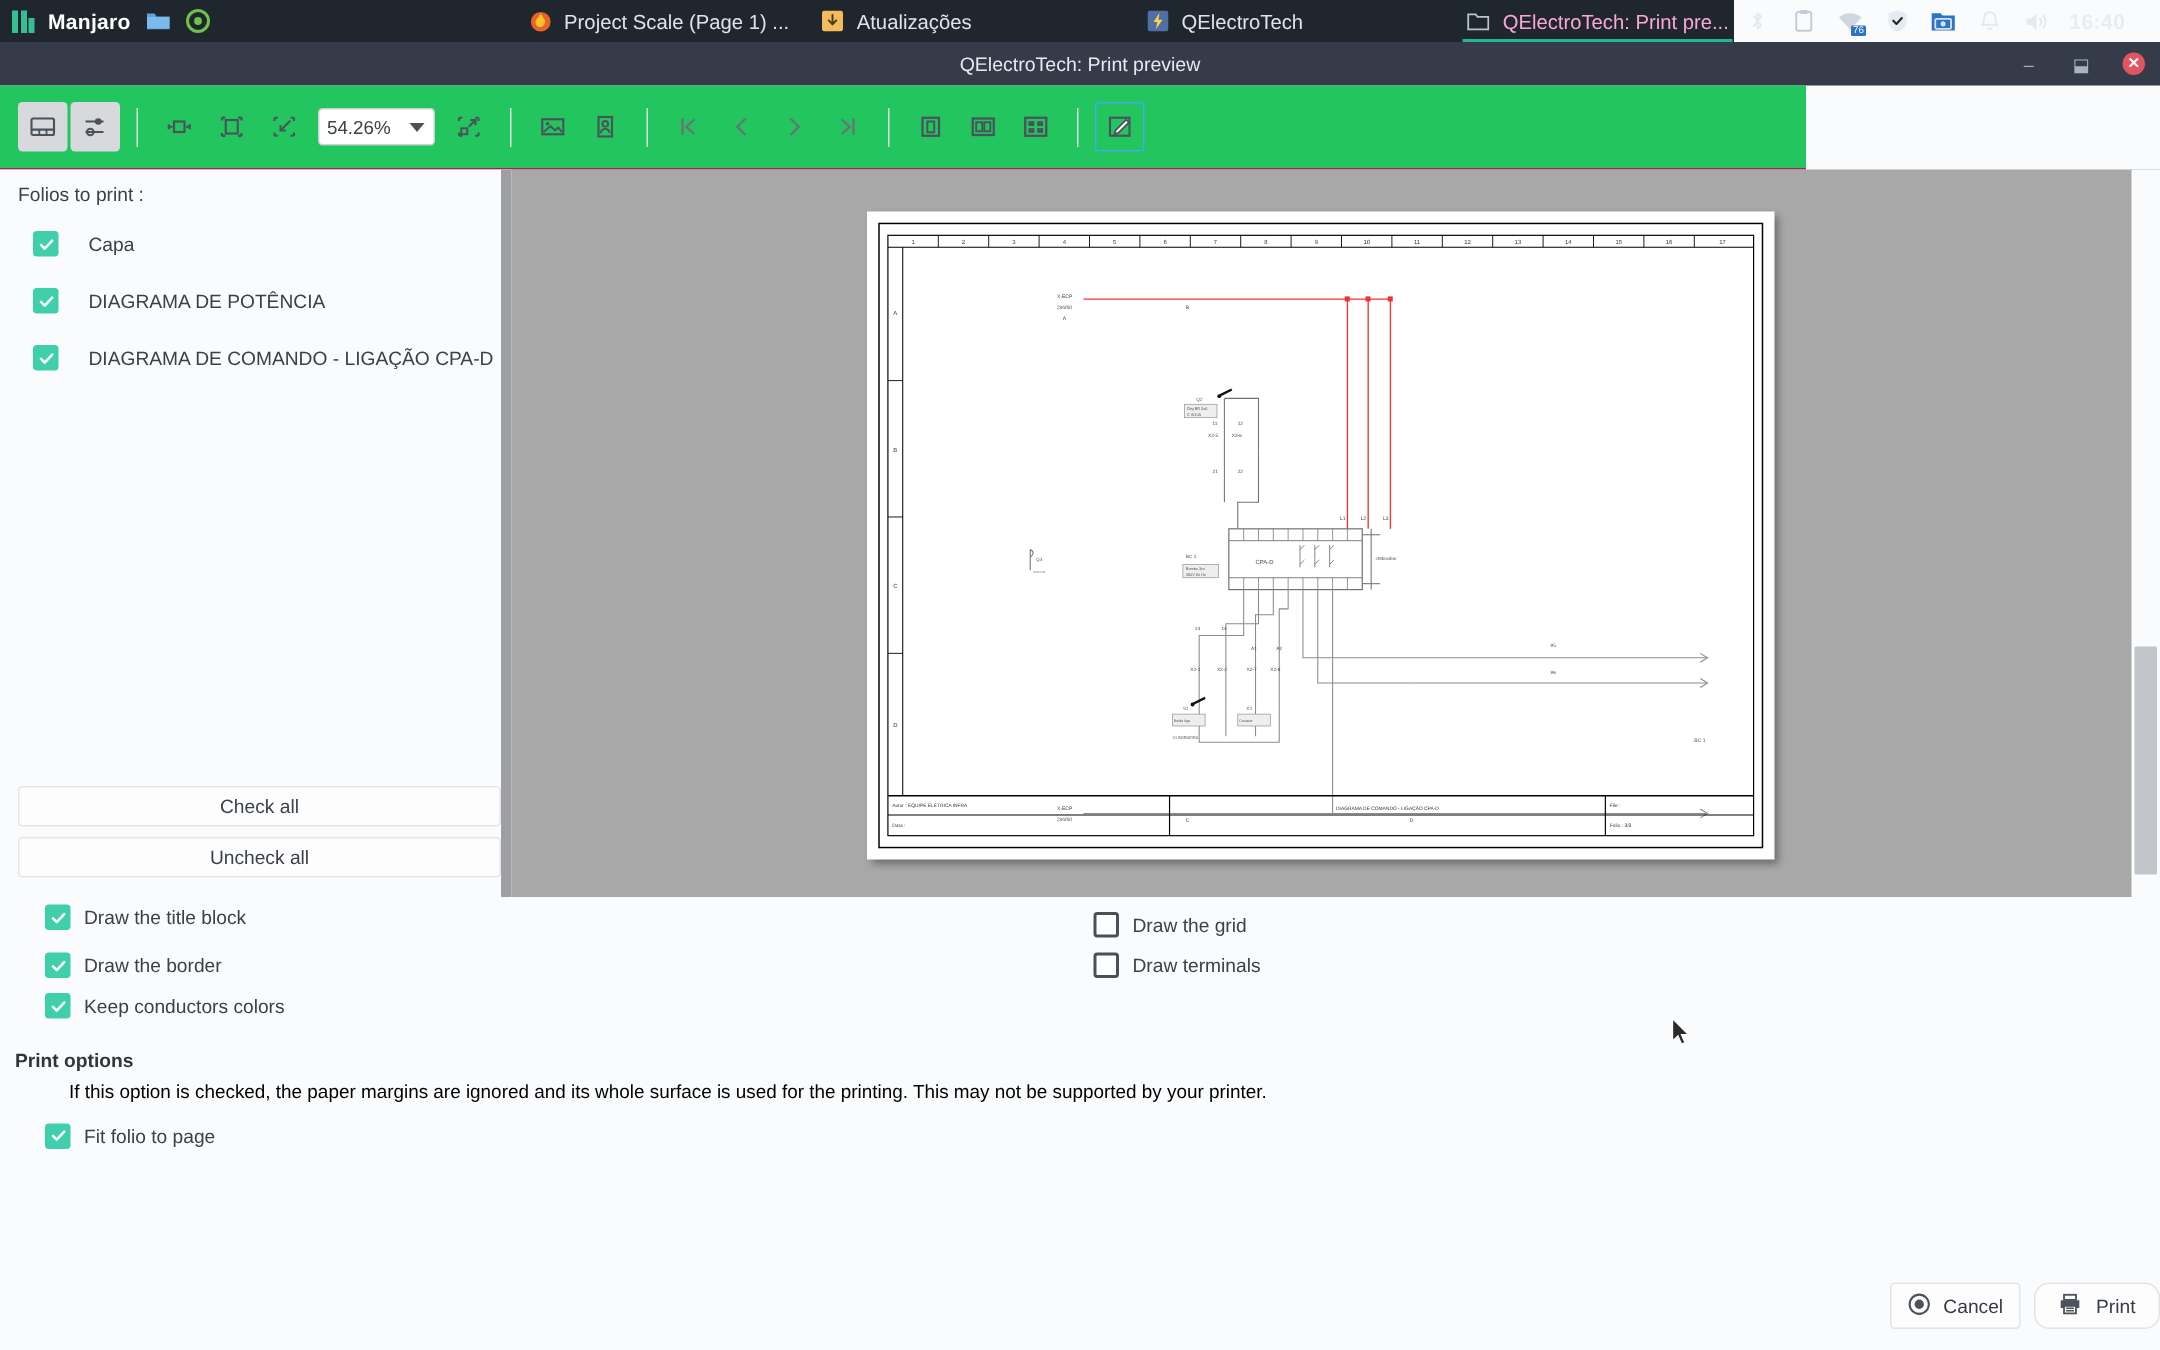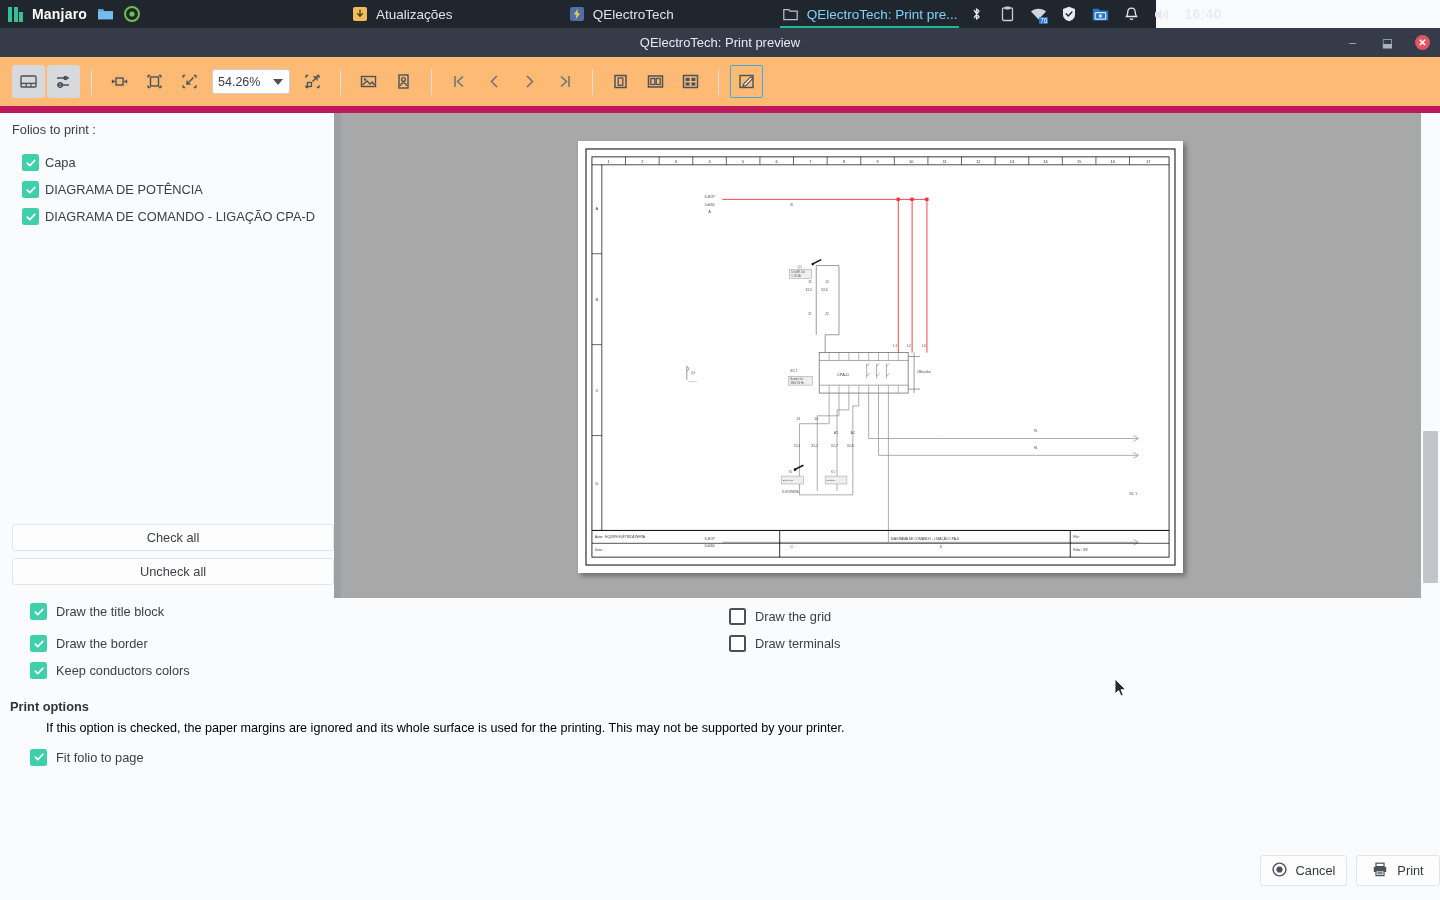--- a/index.html
+++ b/index.html
@@ -23,21 +23,21 @@
   .manjaro-logo i:nth-child(2) { height: 15px; }
   .manjaro-logo i:nth-child(3) { height: 10px; }
   .tb-name { font-weight: bold; color: #fff; font-size: 14px; letter-spacing: .2px; }
   .tb-icon { width: 18px; height: 18px; display: inline-flex; align-items: center; justify-content: center; }
 
   .tb-center { display: flex; align-items: center; gap: 0px; margin-left: 200px; flex: 1; }
   .tb-task {
     display: flex; align-items: center; gap: 7px; padding: 0 10px; height: 28px;
     font-size: 13.5px; color: #dfe4ea; white-space: nowrap; position: relative;
   }
-  .tb-task.active { color: #7dd3fc; }
+  .tb-task.active { color: #f9a8d4; }
   .tb-task.active::after {
     content: ""; position: absolute; left: 8px; right: 8px; bottom: 0px;
     height: 2.5px; background: #21b795;
   }
   .tb-right { display: flex; align-items: center; gap: 13px; padding-right: 10px; }
   .clock { color: #e8edf2; font-size: 14px; font-weight: bold; letter-spacing: .3px; }
 
   
   #titlebar {
     position: absolute; left: 0; top: 28px; width: 1440px; height: 29px;
@@ -46,22 +46,22 @@
     font-size: 13px;
   }
   #titlebar .wtitle { position: absolute; left: 0; right: 0; text-align: center; }
   .wbtns { position: absolute; right: 10px; display: flex; align-items: center; gap: 20px; }
   .wbtn { width: 15px; height: 15px; display: flex; align-items: center; justify-content: center;
           color: #aab2bf; font-size: 12px; line-height: 1; cursor: pointer; }
   .wbtn.close { background: #e05561; border-radius: 50%; color: #fff; font-size: 10px; font-weight: bold; }
 
   
   #toolbar {
-    position: absolute; left: 0; top: 57px; width: 1440px; height: 56px;
-    background: #fdba74; border-bottom: 7px solid #be185d;
+    position: absolute; left: 0; top: 57px; width: 1204px; height: 56px;
+    background: #22c55e; border-bottom: 1px solid #be185d;
     display: flex; align-items: center; padding-left: 12px; gap: 2px;
   }
   .tgroup { display: flex; align-items: center; gap: 2px; }
   .tbtn {
     width: 33px; height: 33px; display: flex; align-items: center; justify-content: center;
     border-radius: 3px; cursor: pointer;
   }
   .tbtn.pressed { background: #d7d9dc; }
   .tbtn.outlined { border: 1px solid #3daee9; border-radius: 2px; }
   .tsep { width: 1px; height: 26px; background: #dcdfe3; margin: 0 9px; }
@@ -76,21 +76,21 @@
     width: 0; height: 0; border-left: 5px solid transparent; border-right: 5px solid transparent;
     border-top: 6px solid #4a5159; margin-right: 6px;
   }
 
   
   #leftpanel {
     position: absolute; left: 0; top: 113px; width: 341px; height: 485px;
     background: #fafbfc; padding: 9px 12px 0 12px;
   }
   .panel-label { font-size: 12.8px; color: #3b4149; margin-bottom: 12px; }
-  .folio-row { display: flex; align-items: center; gap: 6px; height: 27px; padding-left: 10px; cursor: pointer; }
+  .folio-row { display: flex; align-items: center; gap: 20px; height: 27px; padding-left: 10px; cursor: pointer; margin-top: 11px; }
   .folio-row .lbl { font-size: 12.8px; color: #3b4149; white-space: nowrap; }
 
   .chk {
     width: 17px; height: 17px; border-radius: 2.5px; flex: none;
     display: flex; align-items: center; justify-content: center;
   }
   .chk.on { background: #3fd0ab; }
   .chk.off { background: #ffffff; border: 2px solid #4a5058; }
   .chk.on svg { display: block; }
 
@@ -127,21 +127,21 @@
   .opt-help { font-size: 12.6px; color: #000000; padding-left: 46px; line-height: 1.5; }
 
   
   #footer { position: absolute; left: 0; bottom: 10px; width: 1440px; height: 40px; }
   .fbtn {
     position: absolute; height: 31px; background: #fdfdfe; border: 1px solid #e1e4e8; border-radius: 3px;
     display: flex; align-items: center; justify-content: center; gap: 9px;
     font-size: 12.8px; color: #353b43; cursor: pointer; padding: 0 15px;
   }
   #cancelBtn { right: 93px; top: 5px; width: 87px; }
-  #printBtn  { right: 0px;  top: 5px; width: 84px; }
+  #printBtn  { right: 0px;  top: 5px; width: 84px; border-radius: 10px; }
 
   #cursor { position: absolute; left: 1114px; top: 678px; width: 13px; height: 20px; pointer-events: none; }
 </style>
 </head>
 <body>
 
 <div id="taskbar">
   <div class="tb-left">
     <span class="manjaro-logo">
         <i></i>
@@ -157,20 +157,29 @@
     </span>
     <span class="tb-icon">
       <svg width="16" height="16" viewBox="0 0 16 16">
           <circle cx="8" cy="8" r="7" fill="none" stroke="#6cc24a" stroke-width="2"></circle>
           <circle cx="8" cy="8" r="2.6" fill="#6cc24a"></circle>
         </svg>
     </span>
   </div>
 
   <div class="tb-center">
+    <div class="tb-task">
+      <span class="tb-icon">
+        <svg width="15" height="15" viewBox="0 0 16 16">
+            <circle cx="8" cy="8" r="7" fill="#e8622a"></circle>
+            <path d="M8 2.5c2 1.3 1.4 3.3 3 4.2.6 2.6-1.2 5-3.3 5-1.9 0-3.4-1.5-3.4-3.4 0-2.3 2.1-2.6 2.3-4.3.1-.7.7-1.2 1.4-1.5z" fill="#f9c02a"></path>
+          </svg>
+      </span>
+      <span>Project Scale (Page 1) ...</span>
+    </div>
     <div class="tb-task">
       <span class="tb-icon">
         <svg width="14" height="14" viewBox="0 0 14 14">
             <rect x="0" y="0" width="14" height="14" rx="2" fill="#f2bc5c"></rect>
             <path d="M7 3v6M4.5 6.6 7 9.3l2.5-2.7" stroke="#4a3b14" stroke-width="1.3" fill="none" stroke-linecap="round" stroke-linejoin="round"></path>
           </svg>
       </span>
       <span>Atualizações</span>
     </div>
     <div class="tb-task" style="margin-left:95px">

